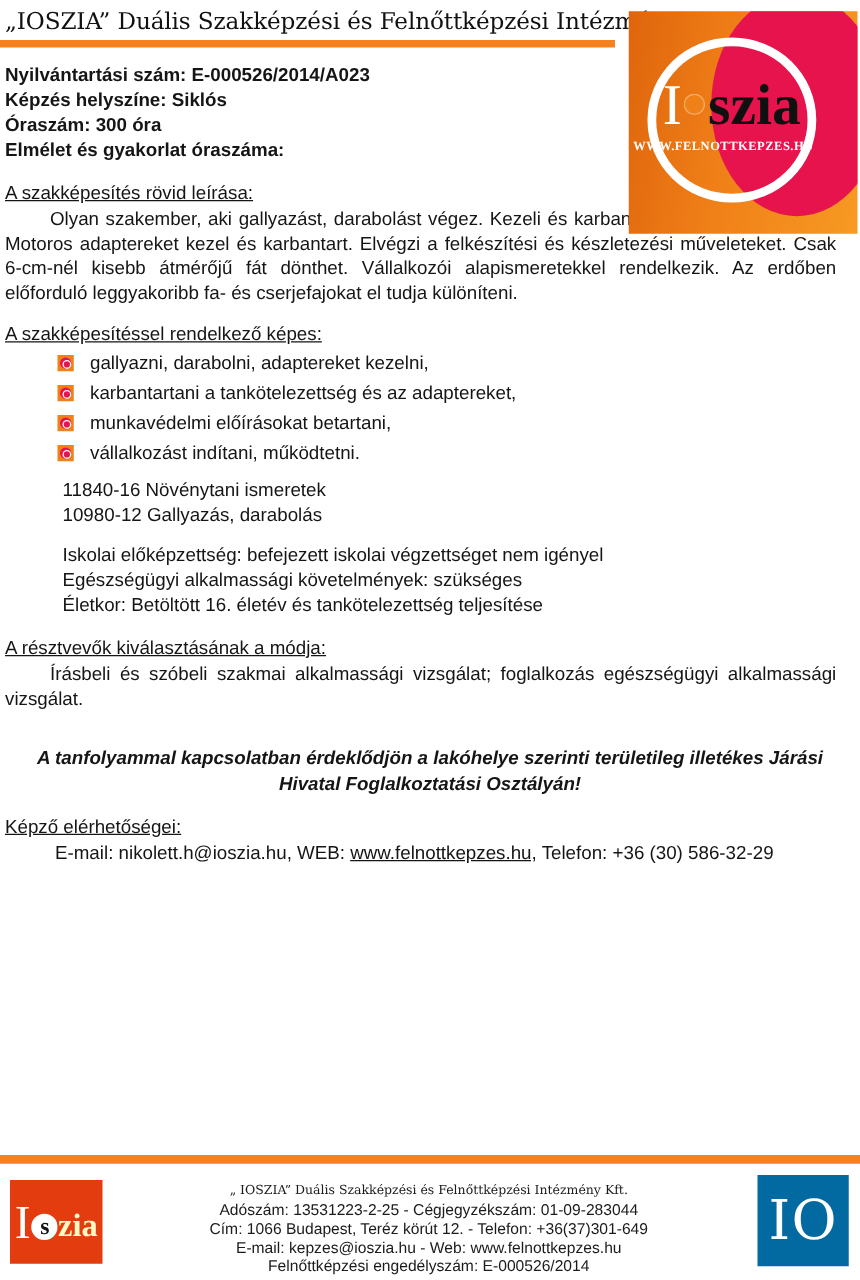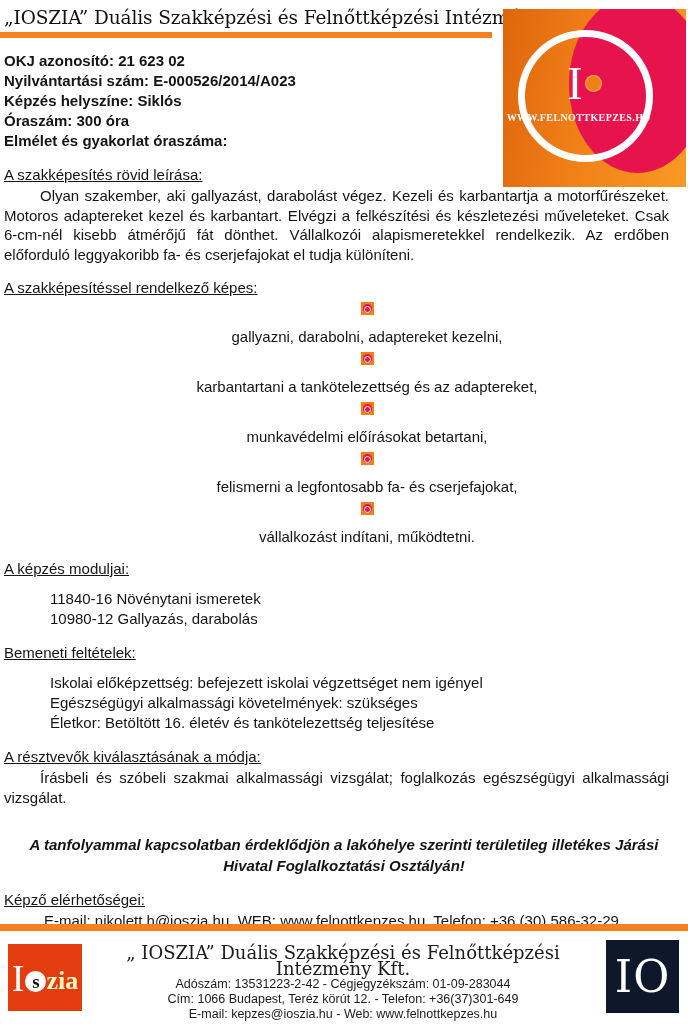--- a/index.html
+++ b/index.html
@@ -29,21 +29,21 @@
                position:relative;top:-7px;margin:0 2px;box-shadow:inset 0 0 0 1px rgba(255,255,255,.35);}
   .logo-word .lszia{color:#101010;font-weight:bold;}
   .logo-url{position:absolute;top:103px;left:2%;right:8%;text-align:left;color:#fff;
             font-size:10px;font-weight:bold;letter-spacing:.4px;font-family:Liberation Serif, serif;}
 
   
   .section-heading{margin:15px 0 0 4px;font-size:15px;text-decoration:underline;}
   .para{margin:3px 19px 0 4px;font-size:15px;line-height:19.5px;text-align:justify;text-indent:36px;}
 
   ul.skills{list-style:none;margin:6px 0 0 46px;padding:0;}
-  ul.skills li{display:flex;align-items:center;gap:13px;margin-bottom:7px;font-size:15px;flex-direction:column;}
+  ul.skills li{display:flex;align-items:center;gap:13px;margin-bottom:7px;font-size:15px;}
   .mini-logo{position:relative;width:13px;height:13px;background:#F08018;flex-shrink:0;}
   .mini-logo::after{content:"";position:absolute;left:2px;top:2px;width:9px;height:9px;
                     border-radius:50%;background:#E6134D;}
   .mini-logo::before{content:"";position:absolute;left:3.5px;top:3.5px;width:5px;height:5px;
                      border:1px solid #fff;border-radius:50%;z-index:1;}
 
   .plain-lines{margin:12px 0 0 50px;font-size:15px;line-height:20px;}
 
   .notice{margin:27px 12px 0 12px;font-size:15px;line-height:21px;font-weight:bold;
           font-style:italic;text-align:center;}
@@ -56,49 +56,49 @@
   .footer-logo-left{position:absolute;left:8px;top:944px;width:74px;height:67px;background:#E23C0F;
                     display:flex;align-items:center;justify-content:center;
                     font-family:"Liberation Serif",serif;}
   .footer-logo-left .fi{color:#fff;font-size:38px;line-height:38px;}
   .f-o-disc{display:inline-flex;align-items:center;justify-content:center;width:21px;height:21px;
             border-radius:50%;background:#fff;position:relative;top:4px;margin:0 0 0 1px;}
   .f-o-disc .fs{color:#111;font-size:19px;font-weight:bold;line-height:19px;}
   .footer-logo-left .fzia{color:#fef9c3;font-size:26px;font-weight:bold;position:relative;top:3px;}
 
   .footer-center{position:absolute;left:88px;top:945px;width:510px;text-align:center;color:#1b1b1b;}
-  .footer-company{font-family:"DejaVu Serif",serif;font-size:18px;line-height:16px;}
+  .footer-company{font-family:"DejaVu Serif",serif;font-size:10px;line-height:16px;}
   .footer-line{font-size:12.5px;line-height:15px;}
 
-  .footer-logo-right{position:absolute;left:606px;top:940px;width:73px;height:73px;background:#0f172a;
+  .footer-logo-right{position:absolute;left:606px;top:940px;width:73px;height:73px;background:#0369a1;
                      display:flex;align-items:center;justify-content:center;color:#fff;
                      font-family:"DejaVu Serif",serif;font-size:44px;letter-spacing:1px;}
 </style>
 </head>
 <body>
 
 <div class="page">
 
   <div class="doc-title">„IOSZIA” Duális Szakképzési és Felnőttképzési Intézmény</div>
   <div class="rule-top"></div>
 
   <div class="course-info">
-    <div class="course-line">OKJ azonosító: 21 623 02</div>
     <div class="course-line">Nyilvántartási szám: E-000526/2014/A023</div>
     <div class="course-line">Képzés helyszíne: Siklós</div>
     <div class="course-line">Óraszám: 300 óra</div>
     <div class="course-line">Elmélet és gyakorlat óraszáma:</div>
   </div>
 
   <div class="logo">
     <div class="logo-blob"></div>
     <div class="logo-ring"></div>
     <div class="logo-word">
       <span class="li">I</span>
       <span class="logo-o-disc"></span>
+      <span class="lszia">szia</span>
     </div>
     <div class="logo-url">WWW.FELNOTTKEPZES.HU</div>
   </div>
 
   <div class="section-heading">A szakképesítés rövid leírása:</div>
   <div class="para">Olyan szakember, aki gallyazást, darabolást végez. Kezeli és karbantartja a motorfűrészeket. Motoros adaptereket kezel és karbantart. Elvégzi a felkészítési és készletezési műveleteket. Csak 6-cm-nél kisebb átmérőjű fát dönthet. Vállalkozói alapismeretekkel rendelkezik. Az erdőben előforduló leggyakoribb fa- és cserjefajokat el tudja különíteni.</div>
 
   <div class="section-heading">A szakképesítéssel rendelkező képes:</div>
   <ul class="skills">
     <li>
@@ -108,35 +108,29 @@
     <li>
       <span class="mini-logo"></span>
       <span>karbantartani a tankötelezettség és az adaptereket,</span>
     </li>
     <li>
       <span class="mini-logo"></span>
       <span>munkavédelmi előírásokat betartani,</span>
     </li>
     <li>
       <span class="mini-logo"></span>
-      <span>felismerni a legfontosabb fa- és cserjefajokat,</span>
-    </li>
-    <li>
-      <span class="mini-logo"></span>
       <span>vállalkozást indítani, működtetni.</span>
     </li>
   </ul>
 
-  <div class="section-heading">A képzés moduljai:</div>
   <div class="plain-lines">
     <div>11840-16 Növénytani ismeretek</div>
     <div>10980-12 Gallyazás, darabolás</div>
   </div>
 
-  <div class="section-heading">Bemeneti feltételek:</div>
   <div class="plain-lines">
     <div>Iskolai előképzettség: befejezett iskolai végzettséget nem igényel</div>
     <div>Egészségügyi alkalmassági követelmények: szükséges</div>
     <div>Életkor: Betöltött 16. életév és tankötelezettség teljesítése</div>
   </div>
 
   <div class="section-heading">A résztvevők kiválasztásának a módja:</div>
   <div class="para">Írásbeli és szóbeli szakmai alkalmassági vizsgálat; foglalkozás egészségügyi alkalmassági vizsgálat.</div>
 
   <div class="notice">A tanfolyammal kapcsolatban érdeklődjön a lakóhelye szerinti területileg illetékes Járási Hivatal Foglalkoztatási Osztályán!</div>
@@ -151,21 +145,21 @@
   <div class="footer-logo-left">
     <span class="fi">I</span>
     <span class="f-o-disc">
         <span class="fs">s</span>
       </span>
     <span class="fzia">zia</span>
   </div>
 
   <div class="footer-center">
     <div class="footer-company">„ IOSZIA” Duális Szakképzési és Felnőttképzési Intézmény Kft.</div>
-    <div class="footer-line">Adószám: 13531223-2-42 - Cégjegyzékszám: 01-09-283044</div>
+    <div class="footer-line">Adószám: 13531223-2-25 - Cégjegyzékszám: 01-09-283044</div>
     <div class="footer-line">Cím: 1066 Budapest, Teréz körút 12. - Telefon: +36(37)301-649</div>
     <div class="footer-line">E-mail: kepzes@ioszia.hu - Web: www.felnottkepzes.hu</div>
     <div class="footer-line">Felnőttképzési engedélyszám: E-000526/2014</div>
   </div>
 
   <div class="footer-logo-right">IO</div>
 
 </div>
 
 </body></html>

